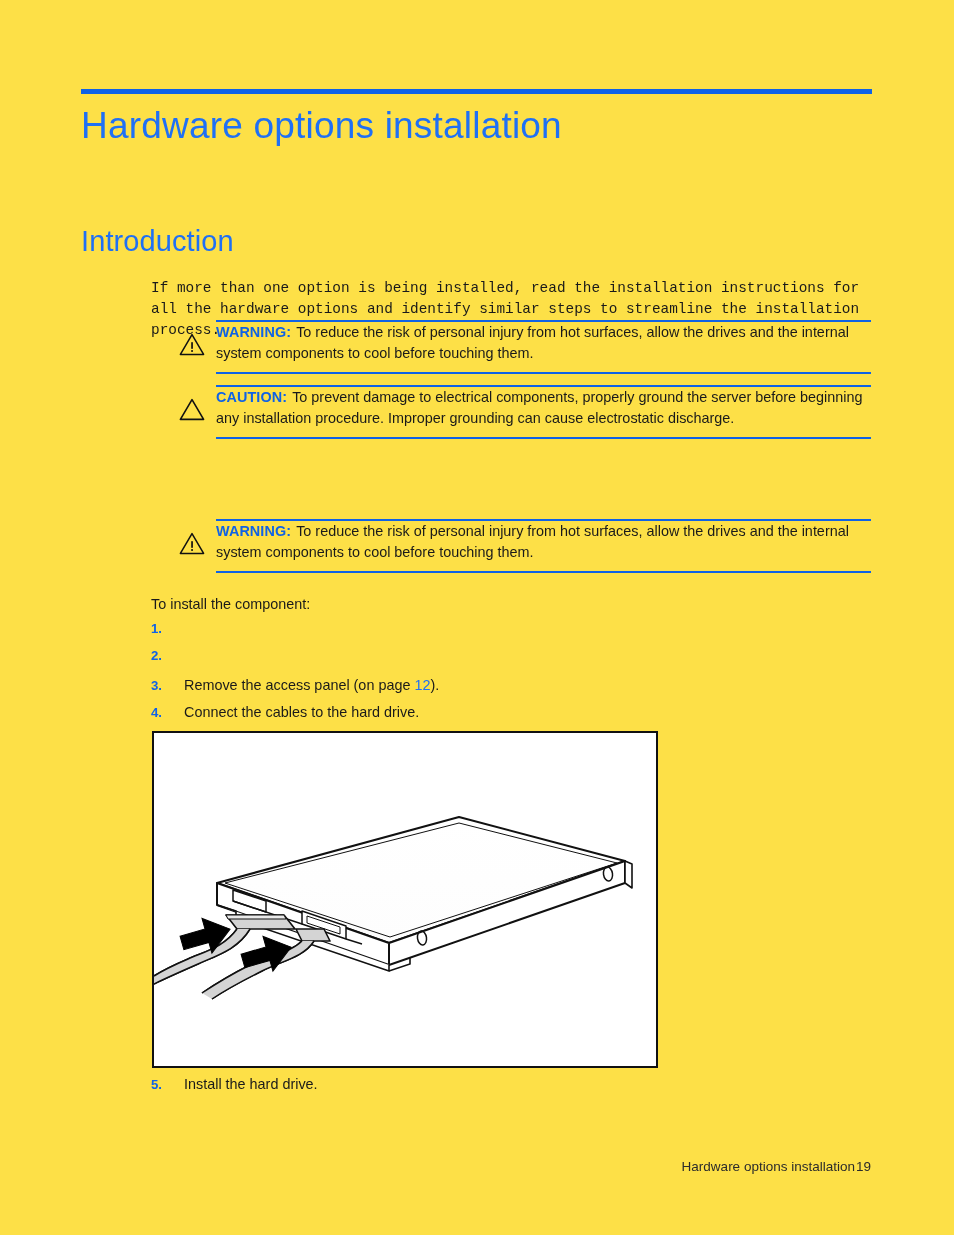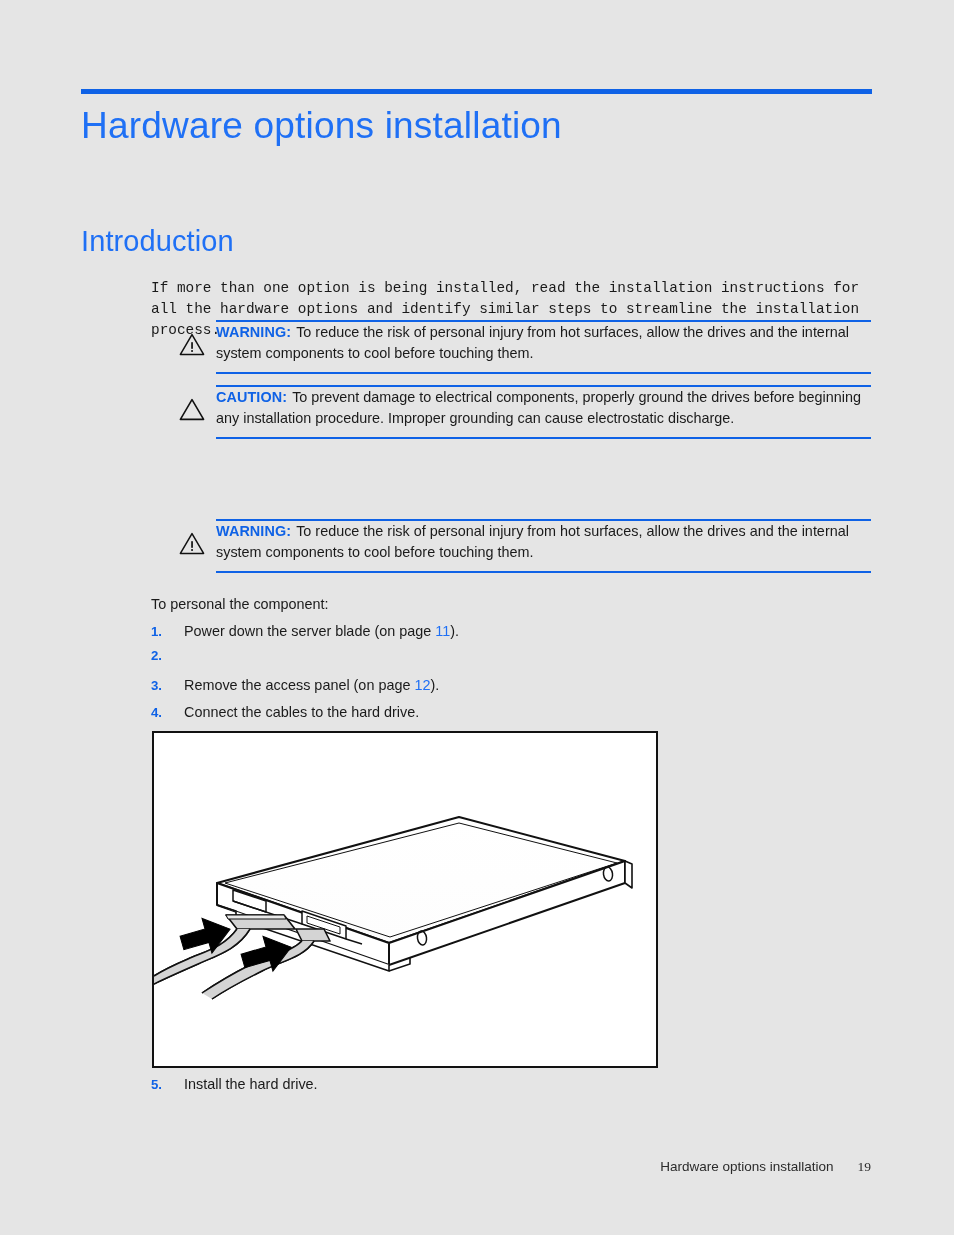--- a/index.html
+++ b/index.html
@@ -6,21 +6,21 @@
   html, body {
     margin: 0;
     padding: 0;
     background: #ffffff;
   }
 
   .page {
     position: relative;
     width: 954px;
     height: 1235px;
-    background: #e5e5e5;
+    background: #fde047;
     font-family: "Liberation Sans", sans-serif;
     color: #000000;
     overflow: hidden;
   }
 
   
   .top-rule {
     position: absolute;
     left: 81px;
     top: 89px;
@@ -159,22 +159,21 @@
     left: 81px;
     top: 1158px;
     width: 790px;
     text-align: right;
     font-size: 13.5px;
     line-height: 18px;
     color: #2b2b2b;
   }
   .footer .fpage {
     display: inline-block;
-    margin-left: 24px;
-    font-family: Liberation Serif, serif;
+    margin-left: 1px;
   }
 </style>
 </head>
 <body>
 
 <div class="page">
 
   <div class="top-rule"></div>
 
   <div class="chapter-title">Hardware options installation</div>
@@ -202,21 +201,21 @@
 
   <div class="admon a-caution1">
     <div class="rule"></div>
     <div class="admon-body">
       <div class="icon-cell">
         <svg class="tri" width="26" height="23" viewBox="0 0 26 23" aria-hidden="true">
           <path d="M13 1.6 L24.6 21.4 L1.4 21.4 Z" fill="none" stroke="#111111" stroke-width="1.6" stroke-linejoin="round"></path>
         </svg>
       </div>
       <div class="text-cell">
-        <span class="admon-label">CAUTION:</span><span class="gap"></span><span>To prevent damage to electrical components, properly ground the drives before beginning any installation procedure. Improper grounding can cause electrostatic discharge.</span>
+        <span class="admon-label">CAUTION:</span><span class="gap"></span><span>To prevent damage to electrical components, properly ground the server before beginning any installation procedure. Improper grounding can cause electrostatic discharge.</span>
       </div>
     </div>
     <div class="rule"></div>
   </div>
 
 
   <div class="admon a-warn2">
     <div class="rule"></div>
     <div class="admon-body">
       <div class="icon-cell">
@@ -226,26 +225,25 @@
           <rect x="12.2" y="17.1" width="1.7" height="1.8" fill="#111111"></rect>
         </svg>
       </div>
       <div class="text-cell">
         <span class="admon-label">WARNING:</span><span class="gap"></span><span>To reduce the risk of personal injury from hot surfaces, allow the drives and the internal system components to cool before touching them.</span>
       </div>
     </div>
     <div class="rule"></div>
   </div>
 
-  <div class="body-para p-toinstall">To personal the component:</div>
+  <div class="body-para p-toinstall">To install the component:</div>
 
   <div class="steps s-main">
     <div class="step">
       <span class="num">1.</span>
-      <span class="txt"><span>Power down the server blade (on page </span><span class="xref">11</span><span>).</span></span>
     </div>
     <div class="step">
       <span class="num">2.</span>
     </div>
     <div class="step">
       <span class="num">3.</span>
       <span class="txt"><span>Remove the access panel (on page </span><span class="xref">12</span><span>).</span></span>
     </div>
     <div class="step">
       <span class="num">4.</span>

